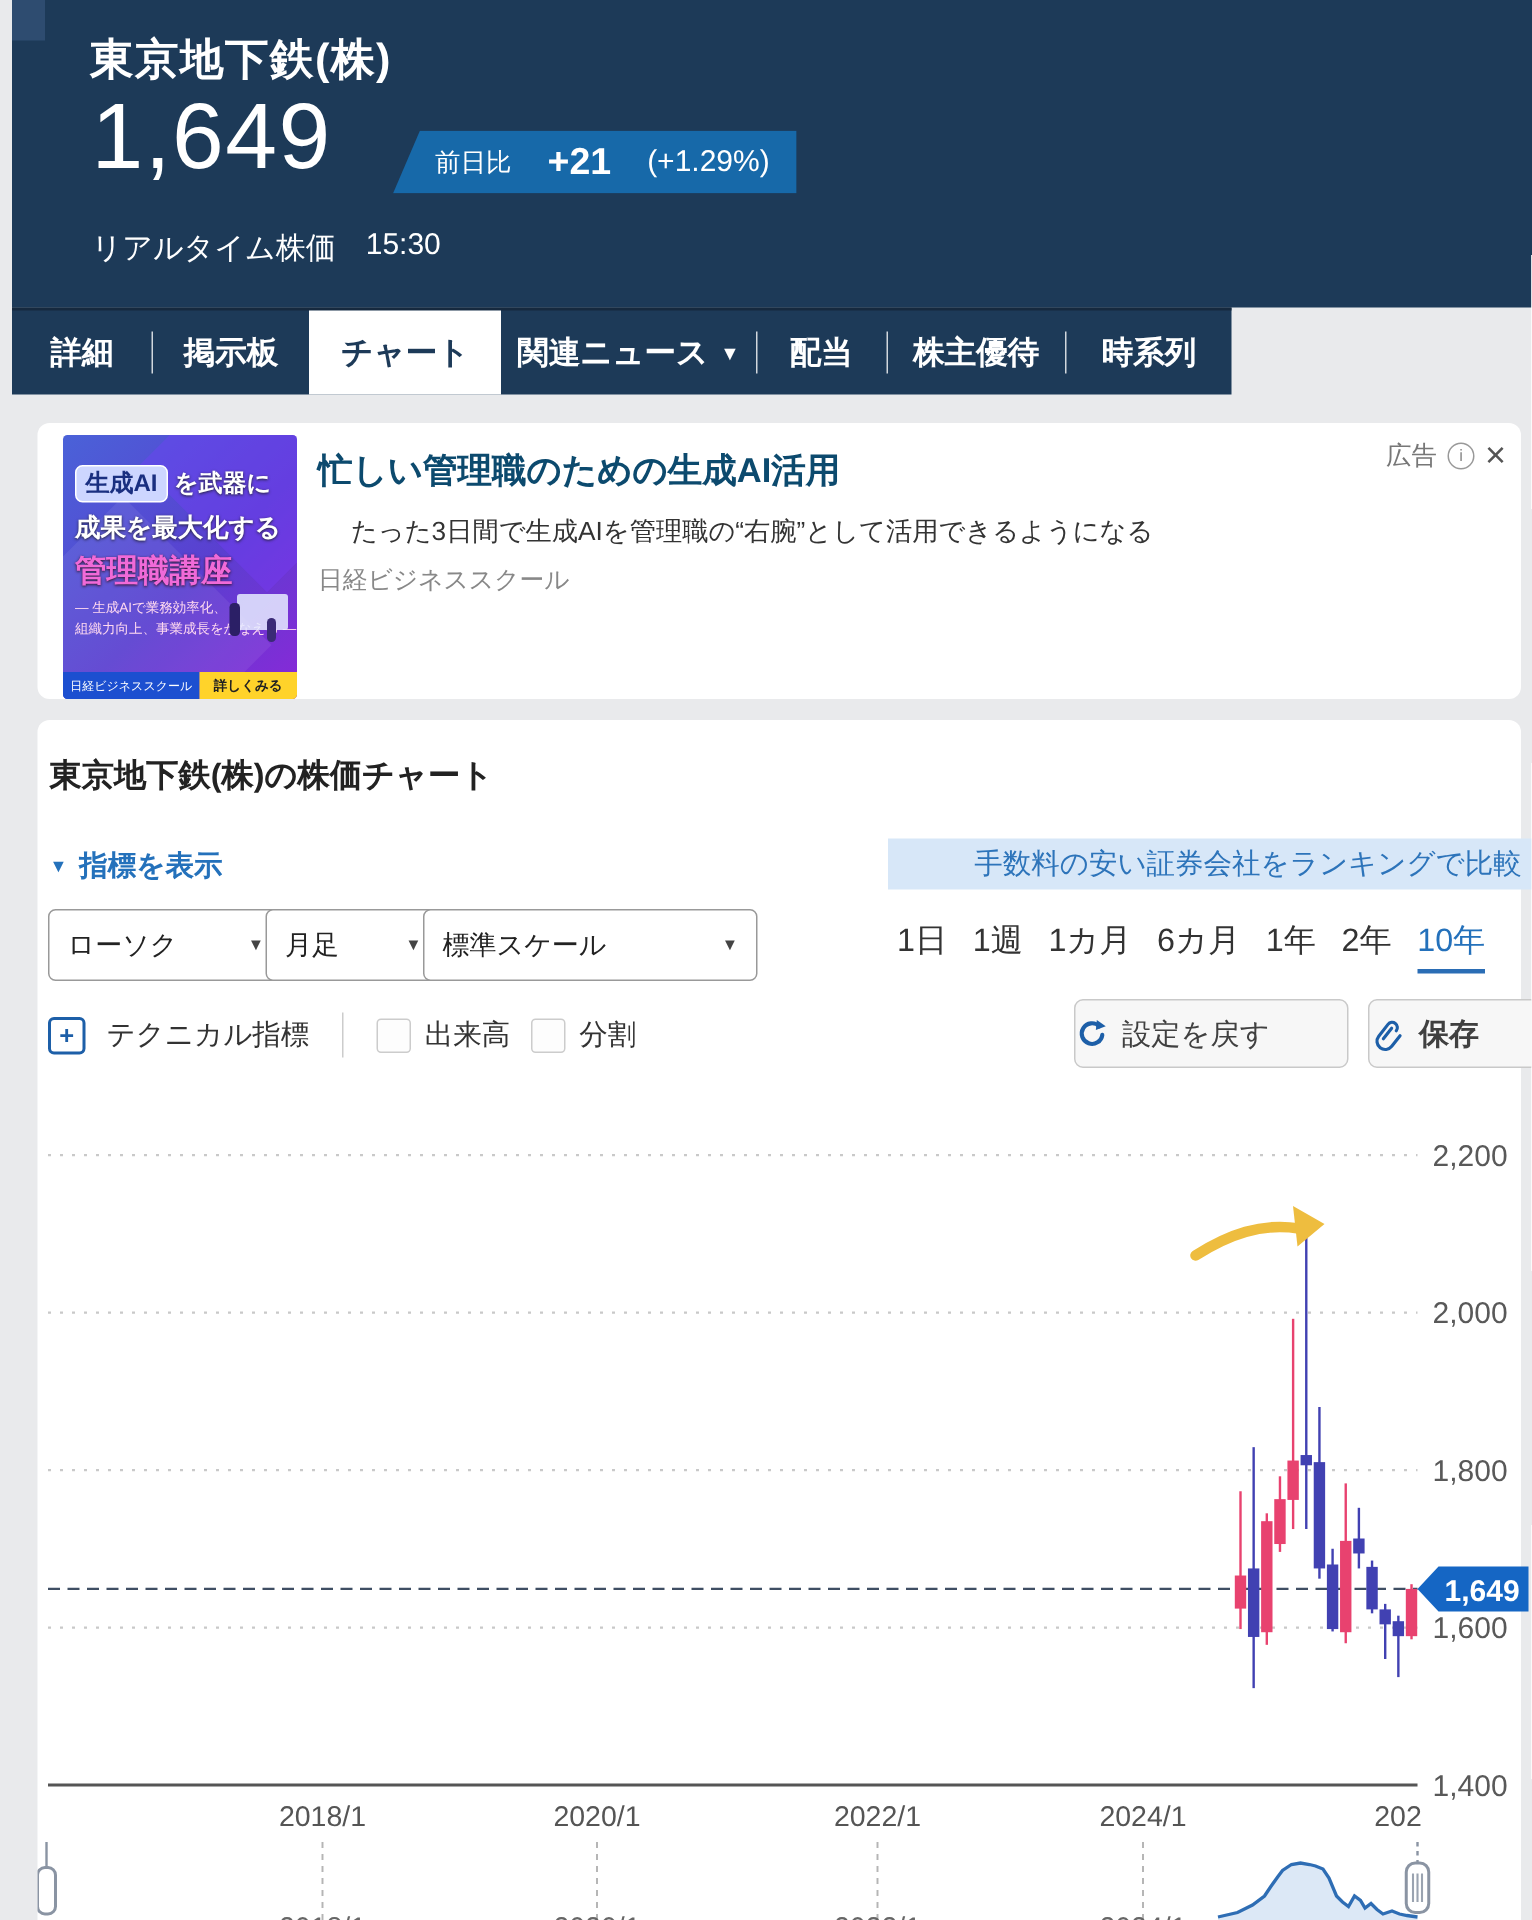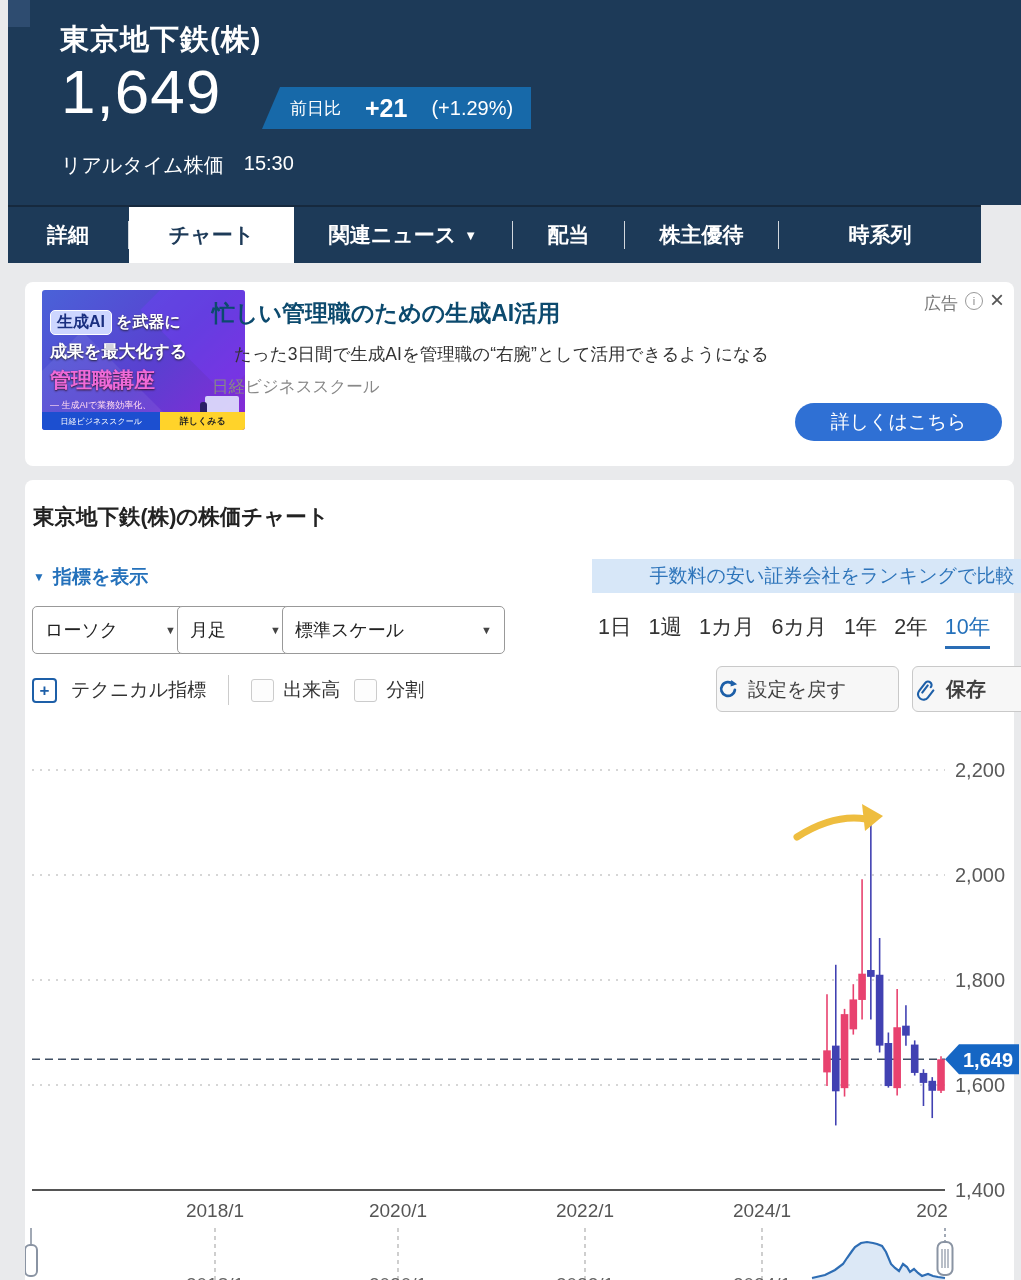--- a/index.html
+++ b/index.html
@@ -13,50 +13,50 @@
   #stock-name{left:52px;top:20px;font-size:29px;font-weight:bold;color:#fff;letter-spacing:1px;}
   #price-now{left:53px;top:56px;font-size:62px;font-weight:500;color:#fff;letter-spacing:1px;}
   #change-badge{left:254px;top:87px;height:42px;background:#1769a9;display:flex;align-items:center;
     gap:24px;padding:0 18px 0 28px;clip-path:polygon(18px 0,100% 0,100% 100%,0 100%);color:#fff;}
   #change-badge .lbl{font-size:17px;}
   #change-badge .val{font-size:25px;font-weight:bold;}
   #change-badge .pct{font-size:20px;}
   #realtime-row{left:53px;top:152px;font-size:20px;color:#fff;display:flex;gap:20px;}
 
   
-  #tabbar{left:8px;top:205px;width:973px;height:56px;background:#1d3a58;display:flex;align-items:stretch;
+  #tabbar{left:8px;top:205px;width:813px;height:56px;background:#1d3a58;display:flex;align-items:stretch;
     border-top:2px solid #16293e;}
   .tab{display:flex;align-items:center;justify-content:center;color:#fff;font-size:21px;font-weight:bold;gap:8px;}
   .tab.active{background:#fff;color:#1d3a58;}
   .tab .caret{font-size:13px;}
   .tabsep{width:1px;height:28px;background:rgba(255,255,255,.8);align-self:center;}
 
   
   .card{background:#fff;border-radius:8px;}
   #ad-card{left:25px;top:282px;width:989px;height:184px;}
   #chart-card{left:25px;top:480px;width:989px;height:800px;border-radius:8px 8px 0 0;}
 
   
-  #ad-img{left:17px;top:8px;width:156px;height:140px;border-radius:3px;overflow:hidden;
-    background:linear-gradient(135deg,#4a62d8 0%,#5a3fd0 55%,#8a28d8 100%);padding-left:47px;}
+  #ad-img{left:17px;top:8px;width:156px;height:176px;border-radius:3px;overflow:hidden;
+    background:linear-gradient(135deg,#4a62d8 0%,#5a3fd0 55%,#8a28d8 100%);}
   #ad-img .shape1{position:absolute;left:-30px;top:70px;width:140px;height:140px;background:rgba(255,255,255,.07);transform:rotate(45deg);}
   #ad-img .shape2{position:absolute;right:-40px;top:-40px;width:120px;height:120px;background:rgba(120,60,255,.35);transform:rotate(45deg);}
   .adl1{position:absolute;left:8px;top:20px;display:flex;align-items:center;gap:4px;}
   .adl1 .b{background:#cdd6ff;color:#1a2f80;font-weight:bold;font-size:16px;padding:1px 6px;border-radius:5px;border:1px solid #fff;}
   .adl1 .r{color:#fff;font-weight:bold;font-size:16px;text-shadow:0 1px 2px #223;}
   .adl2{position:absolute;left:8px;top:50px;color:#fff;font-weight:bold;font-size:17px;text-shadow:0 1px 2px #223;}
   .adl3{position:absolute;left:8px;top:76px;color:#f06ad8;font-weight:bold;font-size:21px;text-shadow:0 1px 2px #312;}
   .adl4{position:absolute;left:8px;top:108px;color:#ffd9f0;font-size:9px;line-height:1.6;}
   .adboard{position:absolute;right:6px;top:106px;width:34px;height:24px;background:#e6ecff;border-radius:2px;opacity:.85;}
   .adp1{position:absolute;right:38px;top:112px;width:7px;height:22px;background:#2b1f66;border-radius:3px;}
   .adp2{position:absolute;right:14px;top:122px;width:6px;height:16px;background:#3a2a77;border-radius:3px;}
   #ad-img .foot{position:absolute;left:0;bottom:0;width:100%;height:18px;display:flex;}
   #ad-img .foot .fl{flex:1.4;background:#1c4fd0;color:#fff;font-size:8px;display:flex;align-items:center;justify-content:center;}
   #ad-img .foot .fr{flex:1;background:#ffd32a;color:#222;font-size:9px;font-weight:bold;display:flex;align-items:center;justify-content:center;}
-  #ad-meta{right:10px;top:10px;display:flex;align-items:flex-start;gap:7px;color:#777;}
+  #ad-meta{right:10px;top:10px;display:flex;align-items:center;gap:7px;color:#777;}
   #ad-meta .adtxt{font-size:17px;}
   #ad-meta .info{width:16px;height:16px;border:1.5px solid #999;border-radius:50%;font-size:11px;display:flex;align-items:center;justify-content:center;color:#888;}
   #ad-meta .x{font-size:24px;color:#555;line-height:16px;}
   #ad-title{left:187px;top:16px;font-size:23px;font-weight:bold;color:#0c4a6e;}
   #ad-desc{left:187px;top:60px;font-size:17.5px;color:#333;margin-left:22px;}
   #ad-src{left:187px;top:94px;font-size:16.5px;color:#888;}
   #ad-cta{left:770px;top:121px;width:207px;height:38px;background:#2f70d4;border-radius:19px;color:#fff;
     font-size:19px;display:flex;align-items:center;justify-content:center;}
 
   
@@ -105,20 +105,23 @@
       <span>リアルタイム株価</span>
       <span>15:30</span>
     </div>
   </div>
 
   <div id="tabbar" class="abs">
     <div class="tab" style="width:120px">
         <span>詳細</span>
       </div>
     <div class="tabsep"></div>
+    <div class="tab" style="width:134px">
+        <span>掲示板</span>
+      </div>
     <div class="tab active" style="width:165px">
         <span>チャート</span>
       </div>
     <div class="tab" style="width:218px">
       <span>関連ニュース</span>
       <span class="caret">▼</span>
     </div>
     <div class="tabsep"></div>
     <div class="tab" style="width:111px">
         <span>配当</span>
@@ -155,21 +158,20 @@
       </div>
     </div>
     <div id="ad-meta" class="abs">
       <span class="adtxt">広告</span>
       <span class="info">i</span>
       <span class="x">×</span>
     </div>
     <div id="ad-title" class="abs">忙しい管理職のための生成AI活用</div>
     <div id="ad-desc" class="abs">たった3日間で生成AIを管理職の“右腕”として活用できるようになる</div>
     <div id="ad-src" class="abs">日経ビジネススクール</div>
-    <div id="ad-cta" class="abs">詳しくはこちら</div>
   </div>
 
   <div id="chart-card" class="abs card">
     <div id="cs-title" class="abs">東京地下鉄(株)の株価チャート</div>
 
     <div id="toggle-ind" class="abs">
       <span class="caret">▼</span>
       <span>指標を表示</span>
     </div>
     <div id="promo" class="abs">手数料の安い証券会社をランキングで比較</div>

